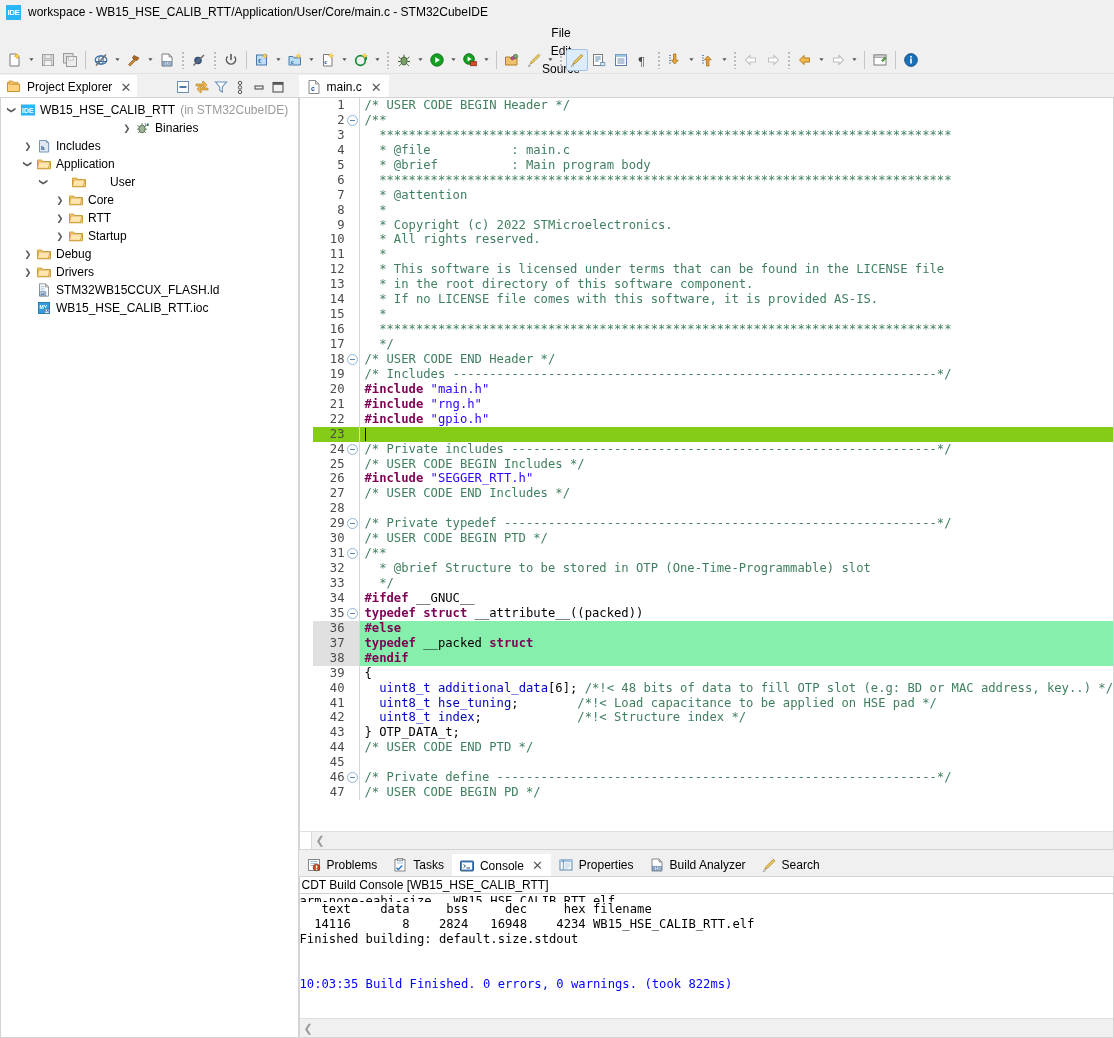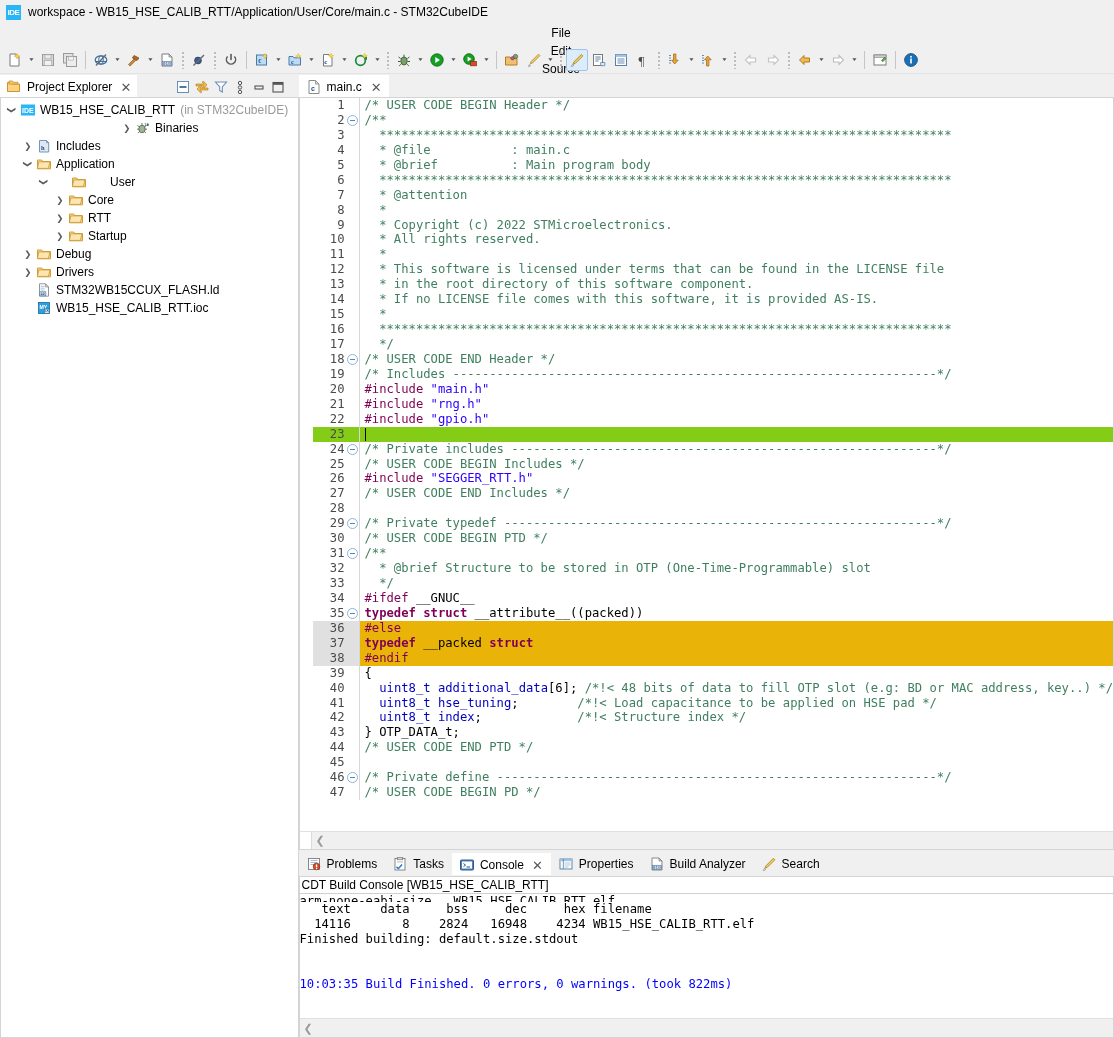--- a/index.html
+++ b/index.html
@@ -113,21 +113,21 @@
     height: 734px; background:#fff; border:1px solid #d4d4d4; border-bottom:none;
     display:flex; flex-direction:column; position:relative; overflow:hidden;
   }
   .ed-scroll { flex:1; overflow:hidden; position:relative; background:#fff; }
   .code {
     font-family:"DejaVu Sans Mono","Liberation Mono",monospace;
     font-size:12.2px; line-height:14.95px; white-space:pre;
   }
   .ln-line { display:flex; height:14.95px; align-items:center; position:relative; }
   .ln-line.cur { background:#84cc16; }
-  .ln-line.greyhl .codetext { background:#eab308; }
+  .ln-line.greyhl .codetext { background:#86efac; }
   .ln-line.greyhl { background:#e0e0e0; }
   .gut-marker { width:13px; height:14.95px; flex:none; background:#fff; }
   .ln-num {
     width:33px; text-align:right; color:#4a4a4a; flex:none;
     font-family:"DejaVu Sans Mono","Liberation Mono",monospace; font-size:12.2px;
     padding-right:1px;
   }
   .fold {
     width:13px; flex:none; display:flex; align-items:center; justify-content:center;
     color:#7a9cc6; font-size:10px;
@@ -142,21 +142,21 @@
   }
   .vrule { width:1px; background:#d7d7d7; flex:none; height:14.95px; }
   .codetext { padding-left:5px; flex:1; }
   .cursor-caret {
     display:inline-block; width:1px; height:13px; background:#000;
     vertical-align:middle; margin-left:0px;
   }
 
   
   .c-cmt { color:#3f7f5f; }
-  .c-pre { color:#7f0055; font-weight:normal; }
+  .c-pre { color:#7f0055; font-weight:bold; }
   .c-str { color:#2a00ff; }
   .c-kw  { color:#7f0055; font-weight:bold; }
   .c-typ { color:#0000c0; }
   .c-pln { color:#000000; }
   .c-fld { color:#0000c0; }
 
   
   .ed-hscroll {
     height:19px; background:#f0f0f0; border:1px solid #d4d4d4; border-top:1px solid #e0e0e0;
     display:flex; align-items:center; position:relative;
@@ -164,21 +164,21 @@
   .hs-left-gap { width:12px; height:100%; background:#fff; border-right:1px solid #d9d9d9;}
   .hs-arrow {
     width:17px; height:17px; display:flex; align-items:center; justify-content:center;
     color:#9a9a9a; font-size:11px; cursor:default;
   }
   .hs-track { flex:1; height:100%; }
 
   
   .console-area { flex:1; display:flex; flex-direction:column; background:#f0f0f0; margin-top:3px; }
   .cons-tabrow {
-    height:23px; display:flex; align-items:flex-start; background:#f0f0f0; gap:0;
+    height:23px; display:flex; align-items:center; background:#f0f0f0; gap:0;
   }
   .cons-tab {
     display:flex; align-items:center; gap:5px; height:22px; padding:0 8px 0 7px;
     font-size:12px; color:#000; cursor:default; background:transparent;
   }
   .cons-tab.active { background:#fff; border-top:2px solid #fff; }
   .cons-tab-close { font-size:13px; color:#5a5a5a; margin-left:3px; line-height:1; }
 
   .cons-body {
     flex:1; background:#fff; border:1px solid #d4d4d4; display:flex; flex-direction:column;

